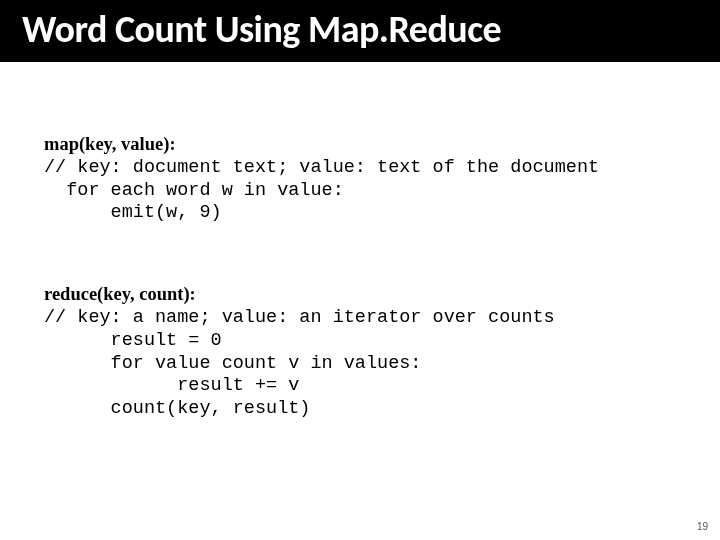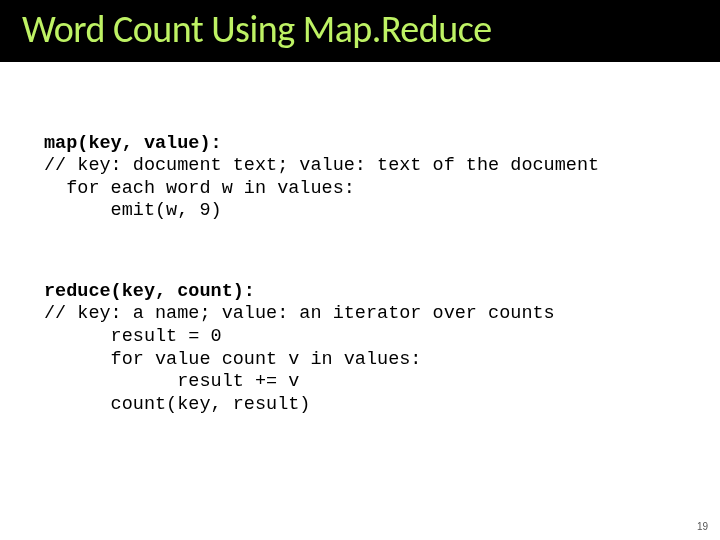--- a/index.html
+++ b/index.html
@@ -17,35 +17,36 @@
     position: relative;
     background: #ffffff;
   }
   .title-bar {
     background: #000000;
     padding: 6px 0 10px 22px;
     box-sizing: border-box;
   }
   .title {
     font-family: "Calibri", "Trebuchet MS", Arial, sans-serif;
-    font-weight: 400;
+    font-weight: 700;
     font-size: 38px;
-    color: #bef264;
+    color: #ffffff;
     letter-spacing: -0.5px;
   }
   .content {
     padding: 48px 44px 0 44px;
     font-family: "Courier New", Courier, monospace;
     font-size: 18.5px;
     line-height: 1.22;
     color: #000000;
     white-space: pre;
   }
   .bold {
     font-weight: 700;
+    font-family: Liberation Serif, serif;
   }
   .block2 {
     margin-top: 58px;
   }
   .page-num {
     position: absolute;
     right: 12px;
     bottom: 8px;
     font-family: Arial, sans-serif;
     font-size: 10px;
@@ -57,21 +58,21 @@
 
 <div class="slide">
 
   <div class="title-bar">
     <span class="title">Word Count Using Map.Reduce</span>
   </div>
 
   <div class="content">
 <div><span class="bold">map(key, value):</span>
 <span>// key: document text; value: text of the document</span>
-<span>  for each word w in values:</span>
+<span>  for each word w in value:</span>
 <span>      emit(w, 9)</span></div><div class="block2"><span class="bold">reduce(key, count):</span>
 <span>// key: a name; value: an iterator over counts</span>
 <span>      result = 0</span>
 <span>      for value count v in values:</span>
 <span>            result += v</span>
 <span>      count(key, result)</span></div>
   </div>
 
   <div class="page-num">19</div>
 </div>

